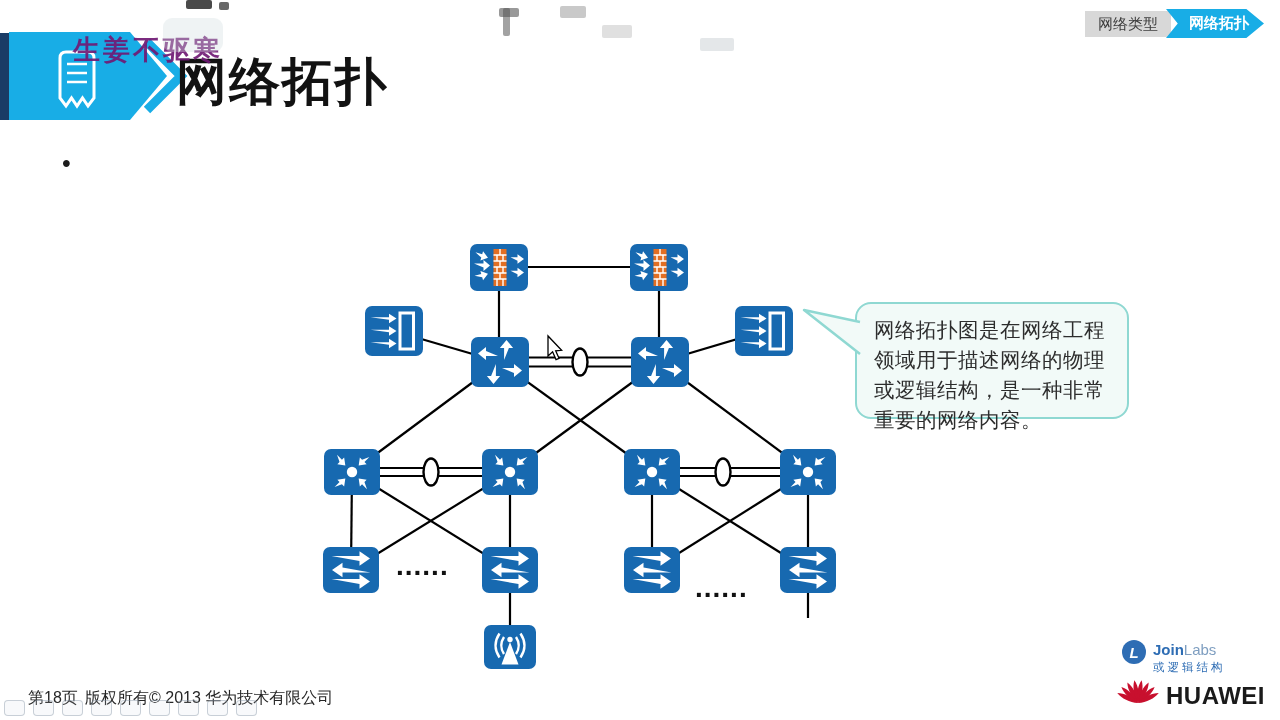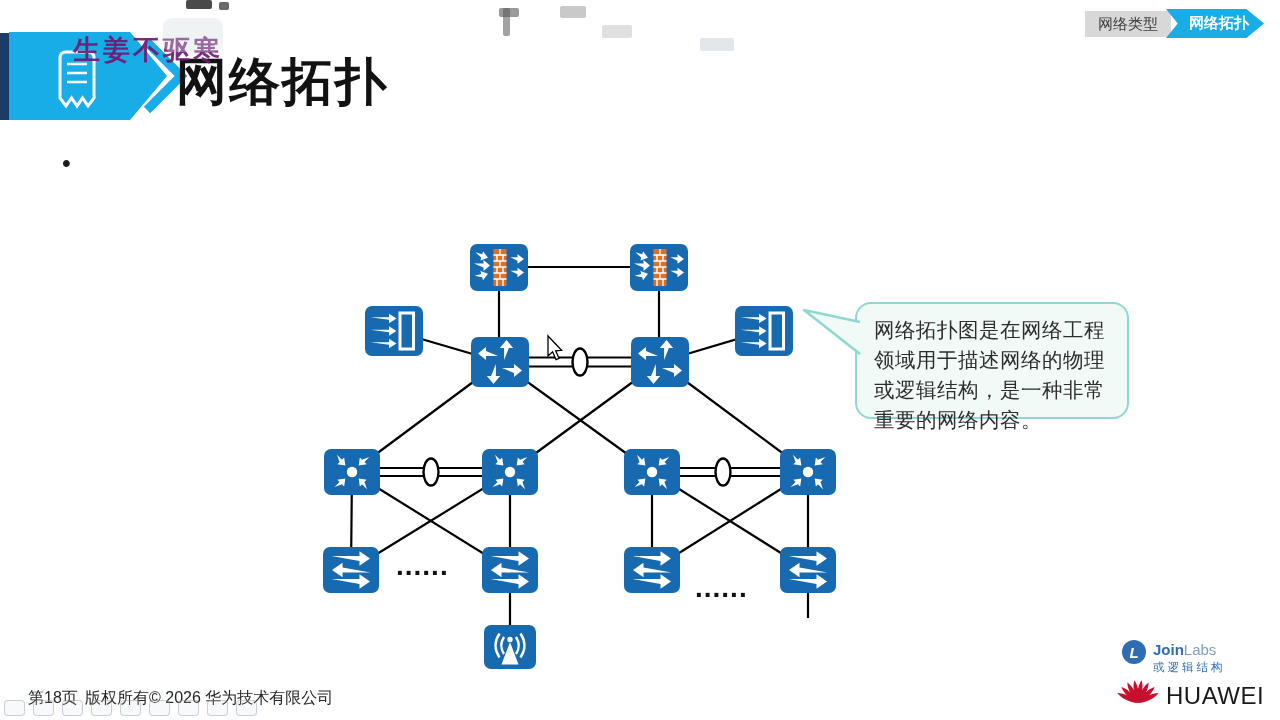--- a/index.html
+++ b/index.html
@@ -40,21 +40,21 @@
 
   .joinlabs{position:absolute;left:1122px;top:638px;}
   .jl-circle{position:absolute;left:0;top:2px;width:24px;height:24px;border-radius:50%;background:var(--joinlabs-blue,#2e6db4);
     color:#fff;font-weight:bold;font-style:italic;font-size:15px;display:flex;align-items:center;justify-content:center;}
   .jl-name{position:absolute;left:31px;top:3px;font-size:15px;white-space:nowrap;}
   .jl-join{color:var(--joinlabs-blue,#2e6db4);font-weight:bold;}
   .jl-labs{color:#7e9ec0;}
   .jl-cap{position:absolute;left:31px;top:22px;font-size:11.5px;letter-spacing:3px;color:var(--joinlabs-blue,#2e6db4);white-space:nowrap;}
 
   .huawei-logo{position:absolute;left:1114px;top:676px;}
-  .huawei-word{position:absolute;left:1166px;top:682px;font-size:24px;font-weight:normal;color:#1a1a1a;letter-spacing:.5px;}
+  .huawei-word{position:absolute;left:1166px;top:682px;font-size:24px;font-weight:bold;color:#1a1a1a;letter-spacing:.5px;}
 
   
   .danmaku{position:absolute;left:73px;top:32px;font-size:27px;font-weight:bold;color:#701a75;opacity:.92;letter-spacing:3px;white-space:nowrap;}
   .ghost{position:absolute;border-radius:9px;background:rgba(255,255,255,.55);}
   .g1{left:483px;top:58px;width:56px;height:34px;}
   .g2{left:548px;top:50px;width:64px;height:44px;background:rgba(255,255,255,.6);}
   .g3{left:622px;top:56px;width:52px;height:38px;background:rgba(255,255,255,.5);}
   .g4{left:682px;top:60px;width:58px;height:30px;background:rgba(255,255,255,.45);}
   .g5{left:163px;top:18px;width:60px;height:34px;background:rgba(210,220,224,.35);}
   .frag{position:absolute;background:#2a2a2a;border-radius:2px;}
@@ -222,21 +222,21 @@
     <div class="callout-text">网络拓扑图是在网络工程
 领域用于描述网络的物理
 或逻辑结构，是一种非常
 重要的网络内容。</div>
   </div>
   <svg class="callout-tail" width="64" height="58" viewBox="0 0 64 58">
     <path d="M62,54 L6,10 L62,22" fill="var(--callout-bg,#F2FAF8)" stroke="var(--callout-border,#8FD8D2)" stroke-width="2.5" stroke-linejoin="round"></path>
   </svg>
 
   <div class="page-num">第18页</div>
-  <div class="copyright">版权所有© 2026 华为技术有限公司</div>
+  <div class="copyright">版权所有© 2013 华为技术有限公司</div>
 
   <div class="joinlabs">
     <div class="jl-circle">
       <span>L</span>
     </div>
     <div class="jl-name">
       <span class="jl-join">Join</span><span class="jl-labs">Labs</span>
     </div>
     <div class="jl-cap">或逻辑结构</div>
   </div>

